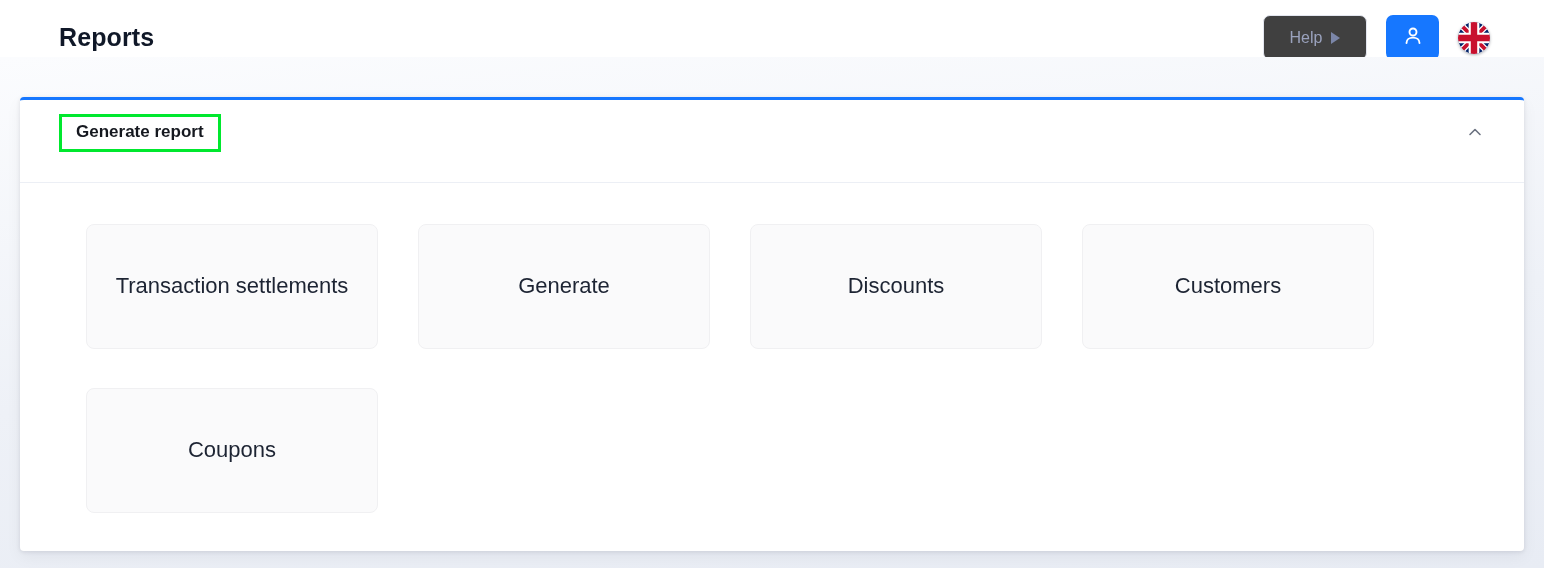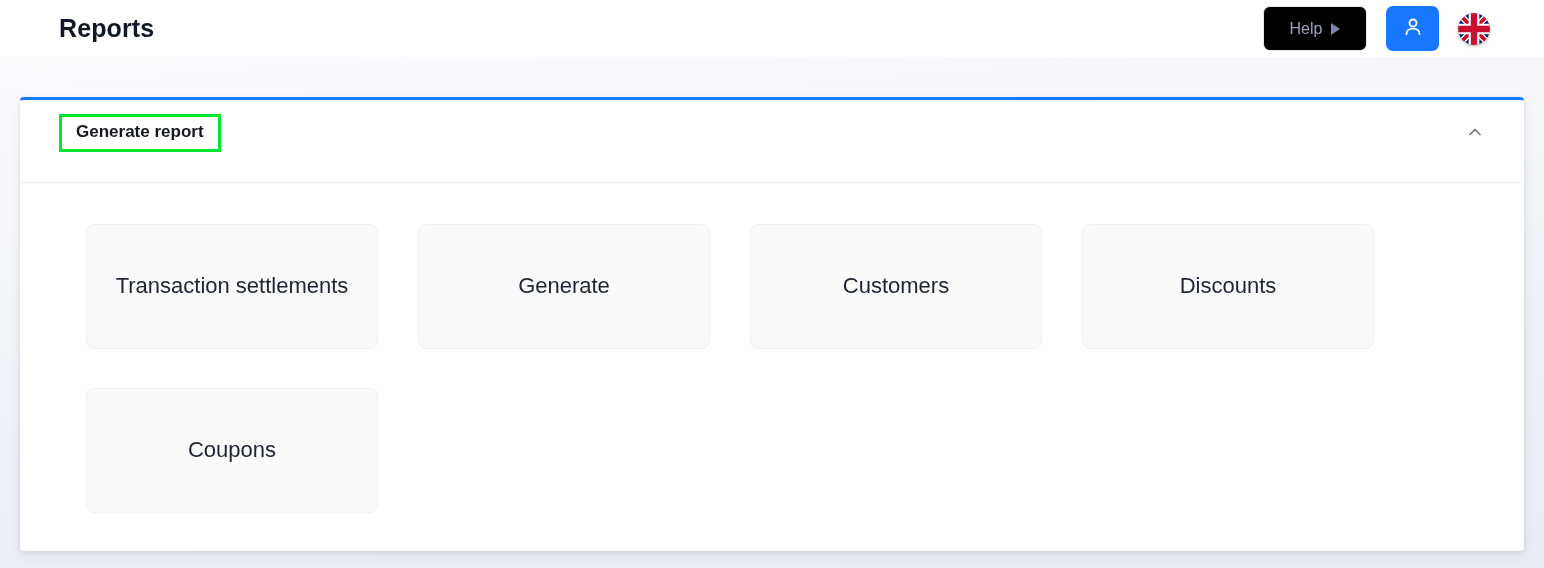--- a/index.html
+++ b/index.html
@@ -13,21 +13,21 @@
     height: 568px;
     font-family: "Liberation Sans", sans-serif;
     background: #ffffff;
     overflow: hidden;
   }
 
   
   .topbar {
     position: absolute;
     left: 0;
-    top: 0;
+    top: 9px;
     width: 1544px;
     height: 57px;
     background: #ffffff;
     display: flex;
     align-items: center;
     justify-content: space-between;
     padding: 0 54px 0 59px;
   }
   .page-title {
     font-size: 25px;
@@ -40,21 +40,21 @@
   .topbar-actions {
     display: flex;
     align-items: center;
     gap: 19px;
   }
   .help-btn {
     width: 104px;
     height: 45px;
     border: 1px solid #e3e6ef;
     border-radius: 7px;
-    background: #000000;
+    background: #404040;
     display: flex;
     align-items: center;
     justify-content: center;
     gap: 9px;
     cursor: pointer;
     padding: 2px;
   }
   .help-btn .help-label {
     font-size: 16px;
     color: #9aa2bd;
@@ -237,24 +237,24 @@
 
   <div class="panel-body">
     <div class="card-grid">
       <div class="report-card">
         <span class="report-card-label">Transaction settlements</span>
       </div>
       <div class="report-card">
         <span class="report-card-label">Generate</span>
       </div>
       <div class="report-card">
+        <span class="report-card-label">Discounts</span>
+      </div>
+      <div class="report-card">
         <span class="report-card-label">Customers</span>
-      </div>
-      <div class="report-card">
-        <span class="report-card-label">Discounts</span>
       </div>
       <div class="report-card">
         <span class="report-card-label">Coupons</span>
       </div>
     </div>
   </div>
 
 </div>
 
 </body></html>

